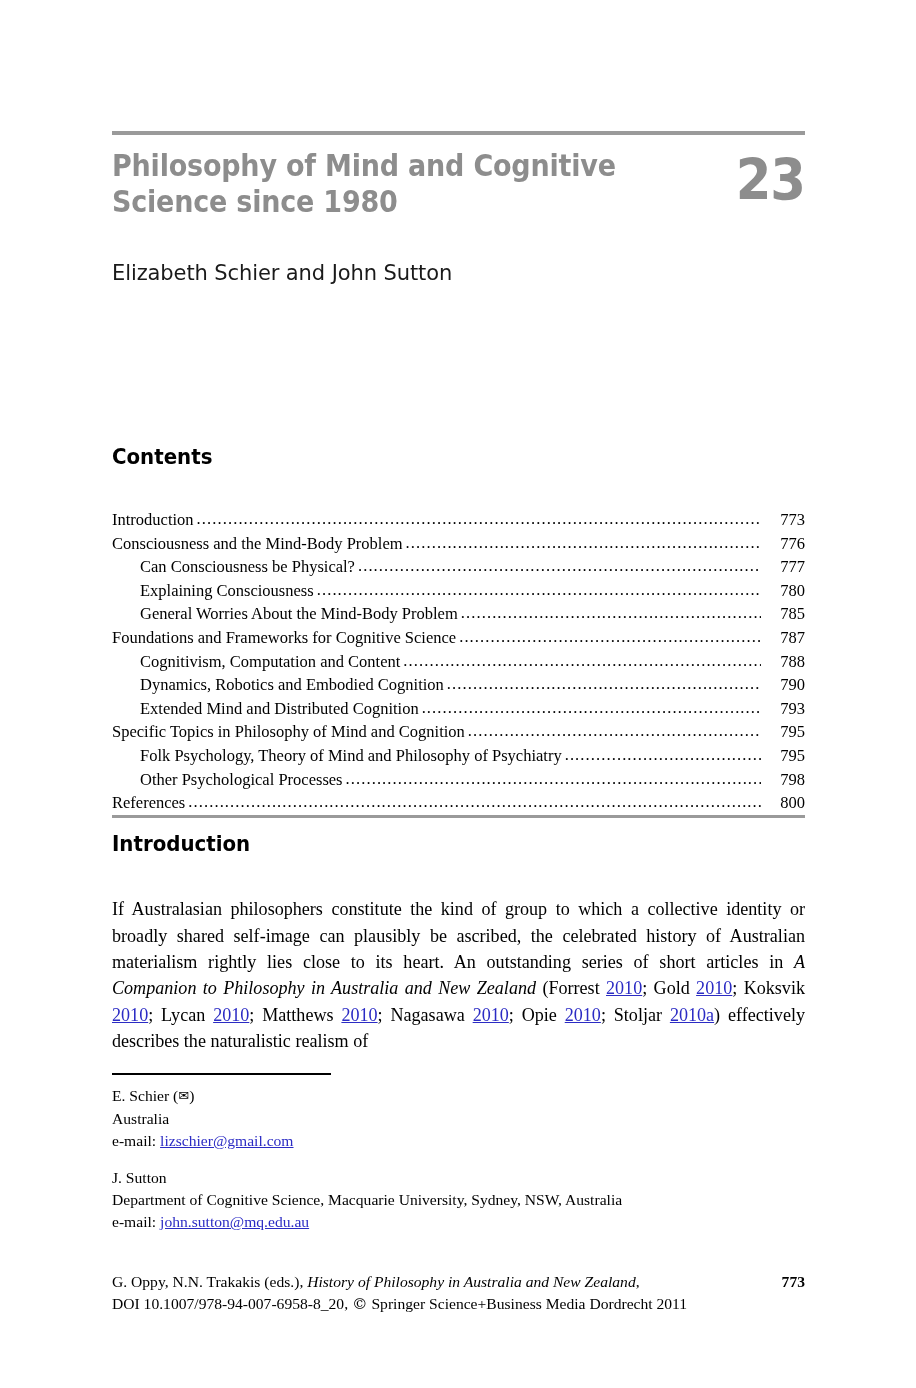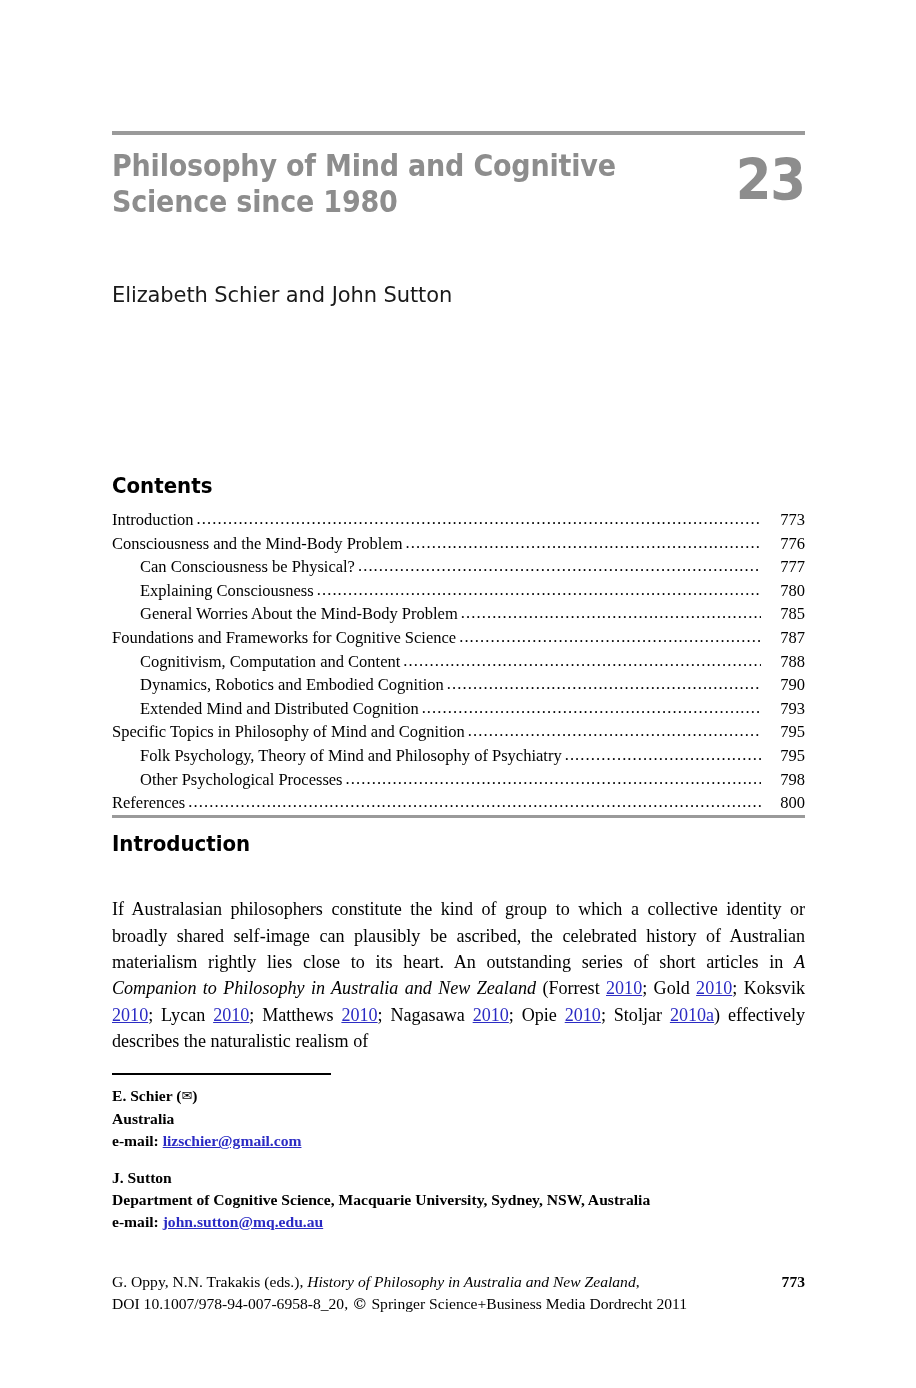--- a/index.html
+++ b/index.html
@@ -56,34 +56,34 @@
     font-size: 57px;
     line-height: 60px;
     color: #8d8d8d;
     text-align: right;
     letter-spacing: -1px;
   }
 
   .authors {
     position: absolute;
     left: 112px;
-    top: 282px;
+    top: 260px;
     font-family: "DejaVu Sans", "Liberation Sans", sans-serif;
     font-weight: normal;
     font-size: 21px;
     line-height: 26px;
     color: #1a1a1a;
     letter-spacing: -0.1px;
   }
 
   
   .contents-heading {
     position: absolute;
     left: 112px;
-    top: 472px;
+    top: 443px;
     font-family: "DejaVu Sans Condensed", "Liberation Sans Narrow", "Liberation Sans", sans-serif;
     font-weight: bold;
     font-size: 22px;
     line-height: 28px;
     color: #000000;
   }
 
   .toc {
     position: absolute;
     left: 112px;
@@ -166,21 +166,20 @@
     background: #000000;
   }
 
   .footnote {
     position: absolute;
     left: 112px;
     top: 1085px;
     width: 693px;
     font-size: 15.6px;
     line-height: 22.2px;
-    font-weight: bold;
   }
   .footnote .fn-block { margin-bottom: 14px; }
   .footnote .fn-block:last-child { margin-bottom: 0; }
   .footnote .fn-line { display: block; }
   .env-glyph {
     font-family: "DejaVu Sans", "Liberation Sans", sans-serif;
     font-size: 13px;
     position: relative;
     top: -1px;
   }

